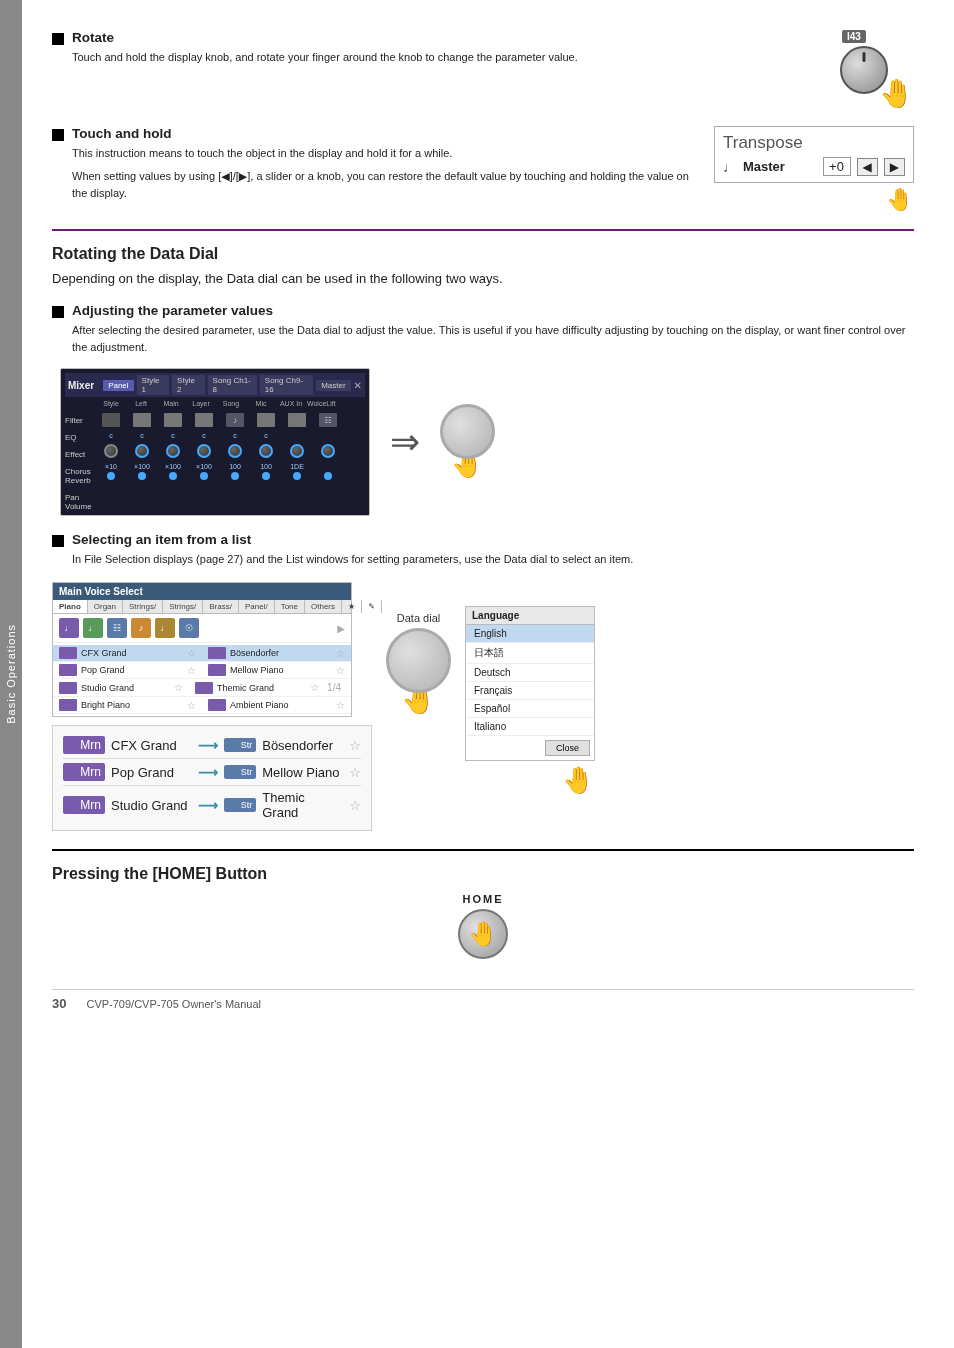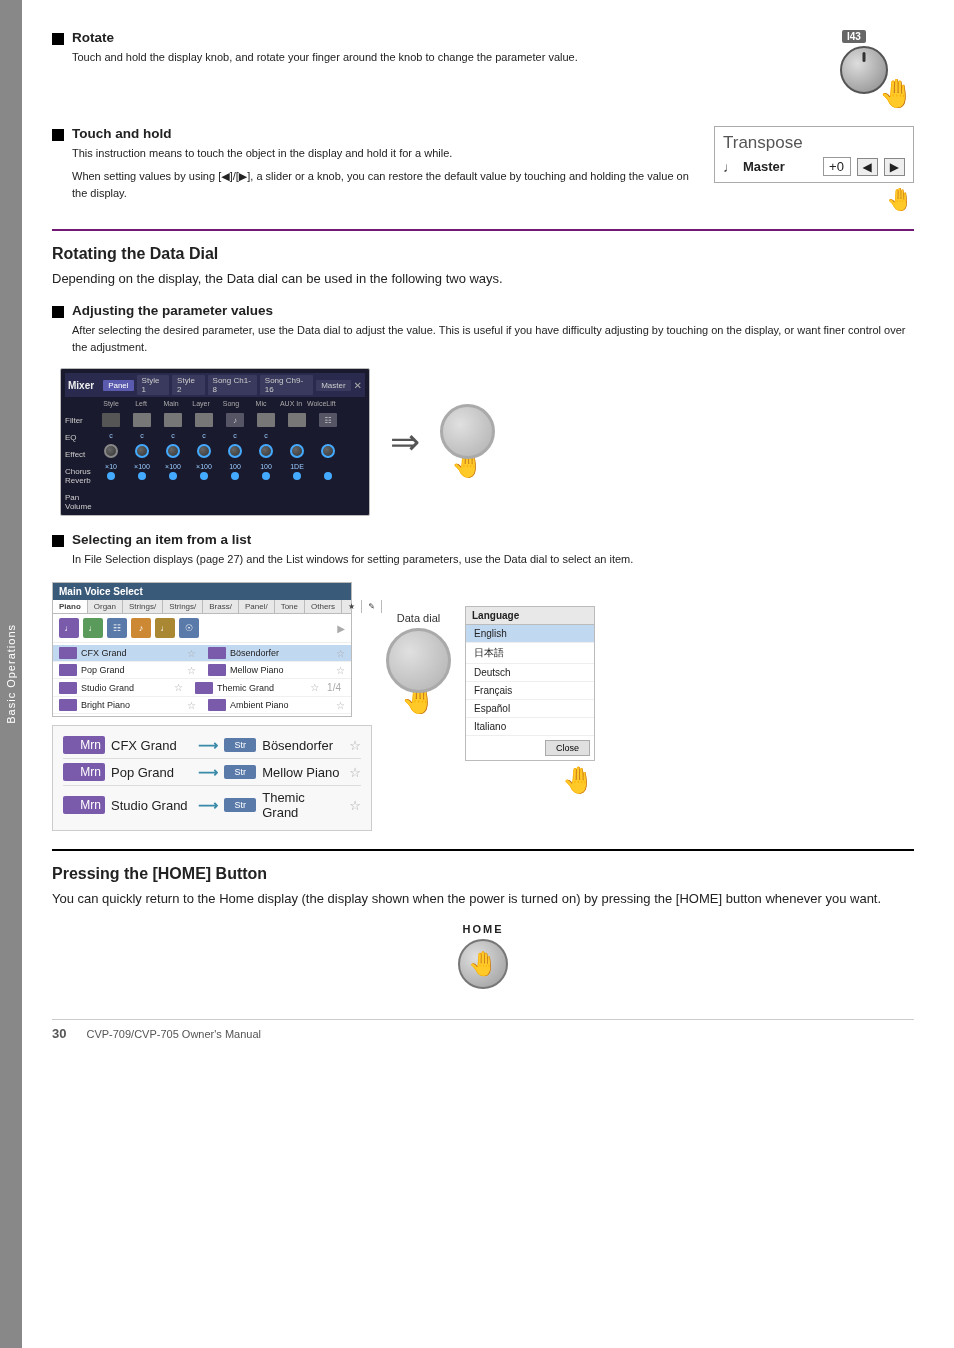--- a/index.html
+++ b/index.html
@@ -437,21 +437,21 @@
       color: #3a8aaa;
       font-weight: bold;
     }
     .voice-badge2 {
       background: #5a7aaa;
       color: #fff;
       font-size: 9px;
       padding: 2px 4px;
       border-radius: 2px;
       width: 32px;
-      text-align: center;
+      text-align: right;
       flex-shrink: 0;
     }
     .voice-name2 {
       font-size: 13px;
       flex: 1;
     }
     .voice-star {
       color: #aaa;
       font-size: 13px;
     }
@@ -896,21 +896,20 @@
             <div style="text-align:right;margin-top:4px;">
               <span style="font-size:26px;">🤚</span>
             </div>
           </div>
         </div>
       </div>
     </div>
 
     <div class="pressing-section">
       <div class="major-section-title">Pressing the [HOME] Button</div>
-      <div class="major-section-desc">You can quickly return to the Home display (the display shown when the power is turned on) by pressing the [HOME] button whenever you want.</div>
       <div class="home-btn-mockup">
         <div class="home-label">HOME</div>
         <div class="home-circle">
           <span style="font-size:24px;">🤚</span>
         </div>
       </div>
     </div>
 
     <div class="page-footer">
       <span class="page-num">30</span>

